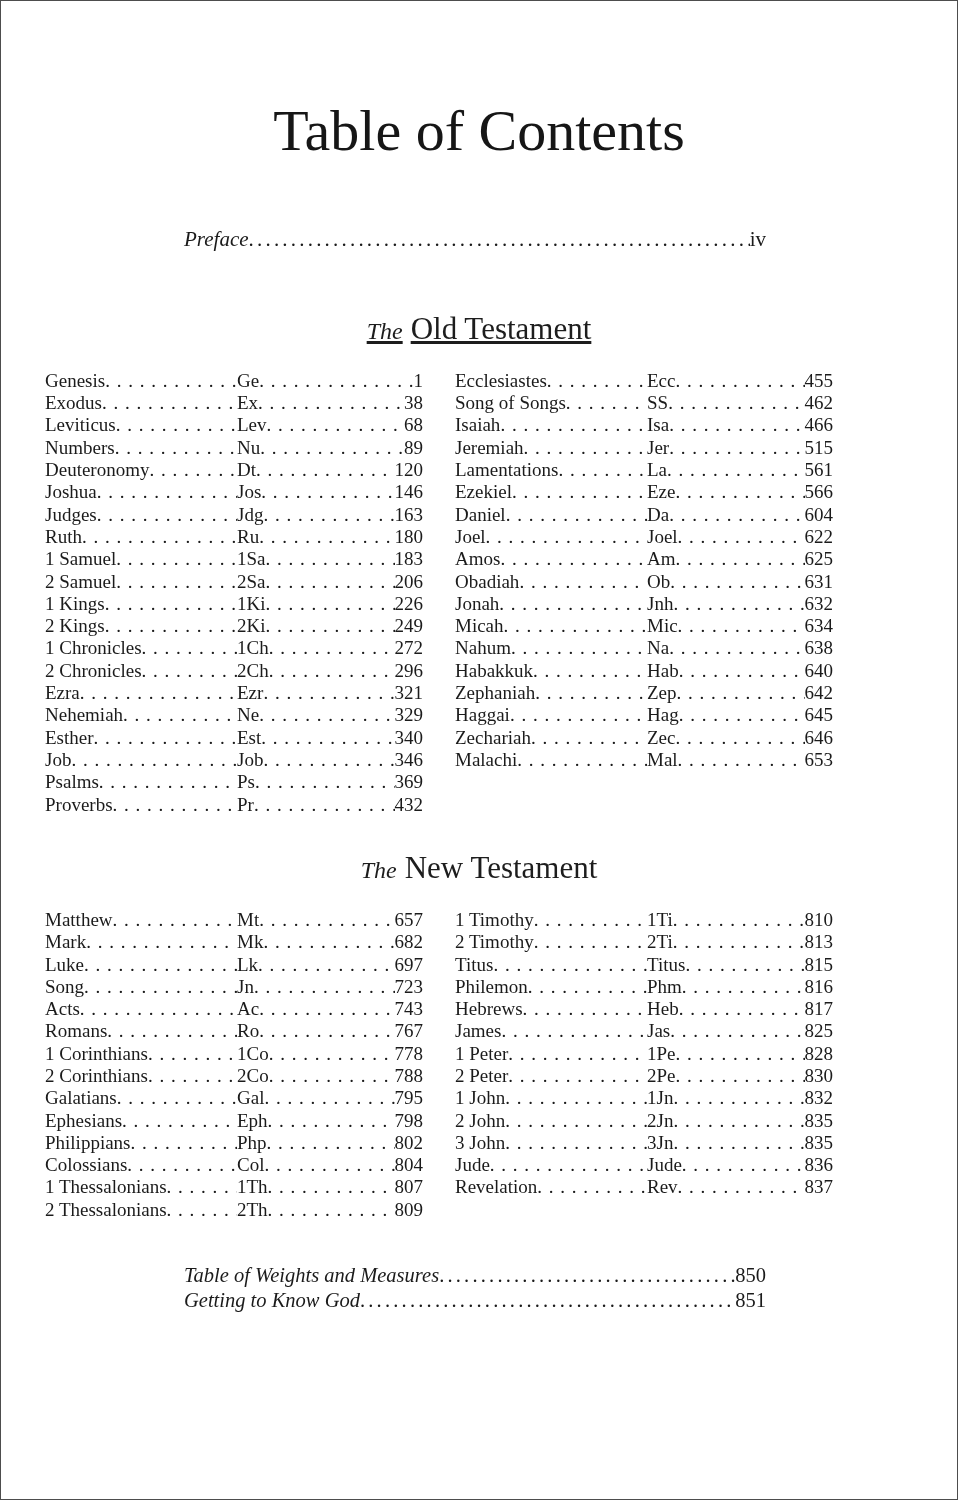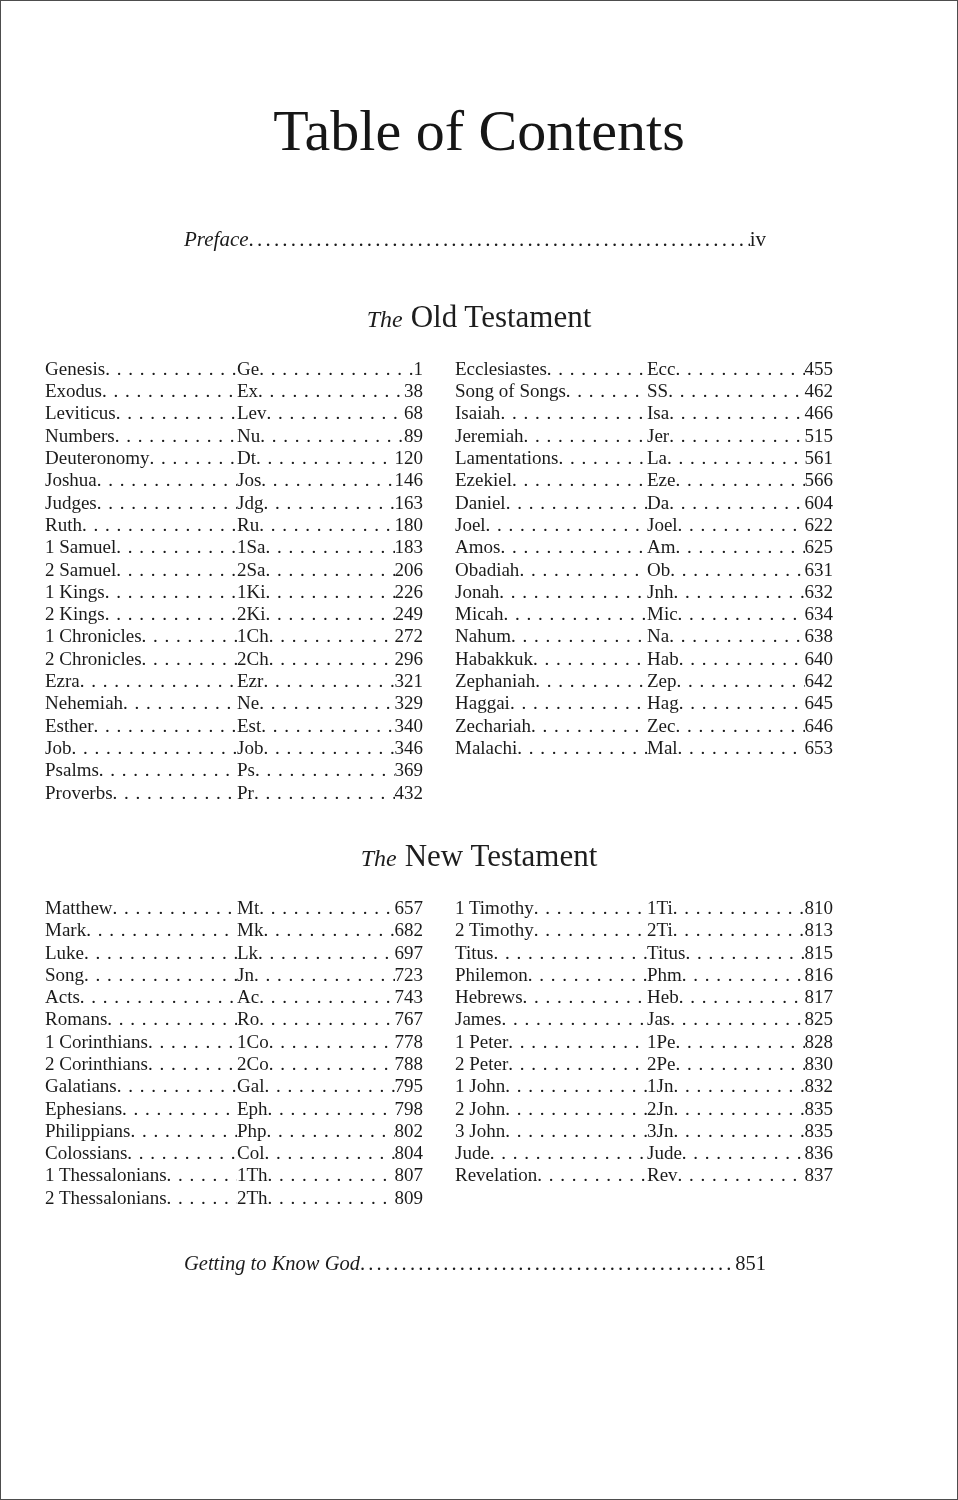--- a/index.html
+++ b/index.html
@@ -44,21 +44,21 @@
     font-size: 31px;
     line-height: 1.1;
     font-weight: 400;
     color: #1d1d1d;
   }
   .section-heading .the {
     font-style: italic;
     font-size: 24px;
     margin-right: 8px;
   }
-  .heading-ot { margin-top: 48px; }
+  .heading-ot { margin-top: 60px; text-decoration: underline; }
   .heading-nt { margin-top: 35px; }
   .columns {
     margin: 24px 0 0 44px;
     width: 808px;
     display: flex;
     gap: 32px;
   }
   .columns .col {
     width: 378px;
     flex: 0 0 378px;
@@ -859,19 +859,24 @@
             <span class="babbr">Rev</span>
             <span class="leader"></span>
             <span class="bpage">837</span>
           </span>
         </div>
       </div>
   </div>
 
   <div class="footer-block">
     <div class="footer-line">
+      <span class="footer-label">Table of Weights and Measures</span>
+      <span class="leader leader-tight"></span>
+      <span class="bpage">850</span>
+    </div>
+    <div class="footer-line">
       <span class="footer-label">Getting to Know God</span>
       <span class="leader leader-tight"></span>
       <span class="bpage">851</span>
     </div>
   </div>
 
 </div>
 
 </body></html>

